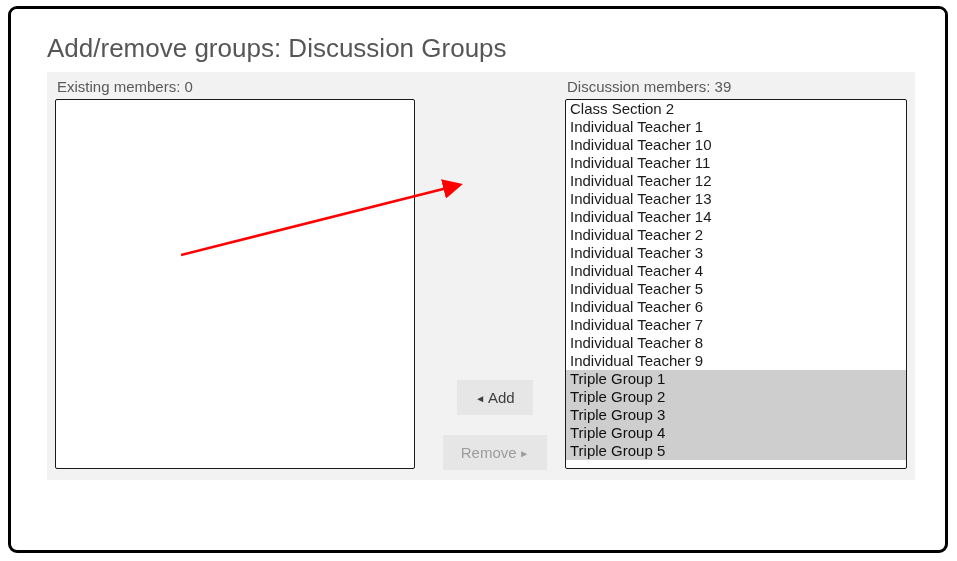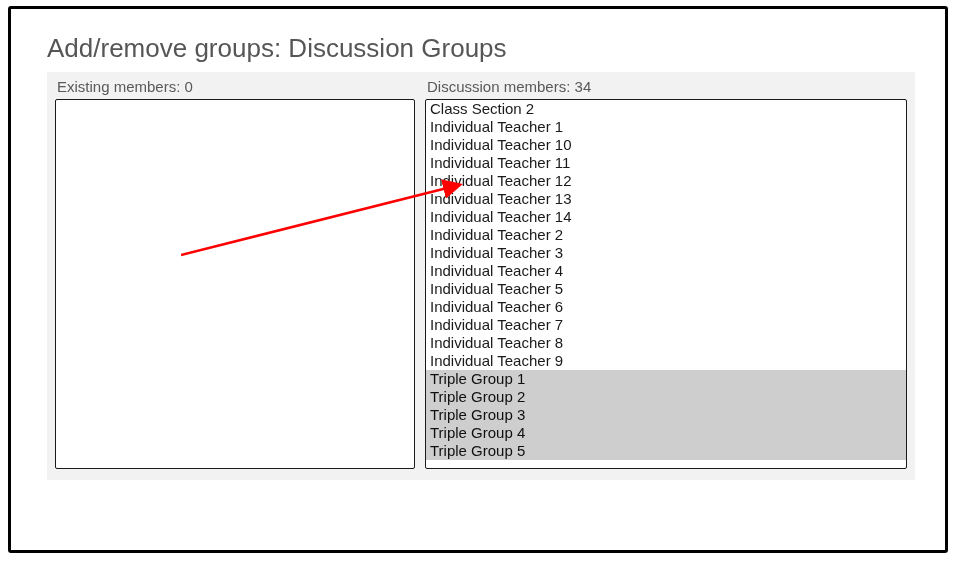--- a/index.html
+++ b/index.html
@@ -9,21 +9,21 @@
     background:#fff;
     width:957px;
     height:561px;
     position:relative;
   }
   .frame {
     position:absolute;
     left:8px; top:6px;
     width:940px; height:547px;
     border:3px solid #000;
-    border-radius:3px;
+    border-radius:9px;
     background:#fff;
     overflow:hidden;
   }
   .inner {
     padding:10px 30px 10px 36px;
     background:#fff;
   }
   h1.page-title{
     font-weight:300;
     font-size:26px;
@@ -97,24 +97,28 @@
     <div class="panel">
       <div class="columns">
 
         <div class="col-left">
           <div class="col-label">
             <span>Existing members: </span><span>0</span>
           </div>
           <select multiple="" class="listbox listbox-left" id="existing-list" size="20"></select>
         </div>
 
+        <div class="col-mid">
+          <button class="btn arrow-left">Add</button>
+          <button class="btn arrow-right" disabled="">Remove</button>
+        </div>
 
         <div class="col-right">
           <div class="col-label">
-            <span>Discussion members: </span><span>34</span>
+            <span>Discussion members: </span><span>39</span>
           </div>
           <select multiple="" class="listbox listbox-right" id="potential-list" size="20">
               <option>Class Section 2</option>
               <option>Individual Teacher 1</option>
               <option>Individual Teacher 10</option>
               <option>Individual Teacher 11</option>
               <option>Individual Teacher 12</option>
               <option>Individual Teacher 13</option>
               <option>Individual Teacher 14</option>
               <option>Individual Teacher 2</option>

